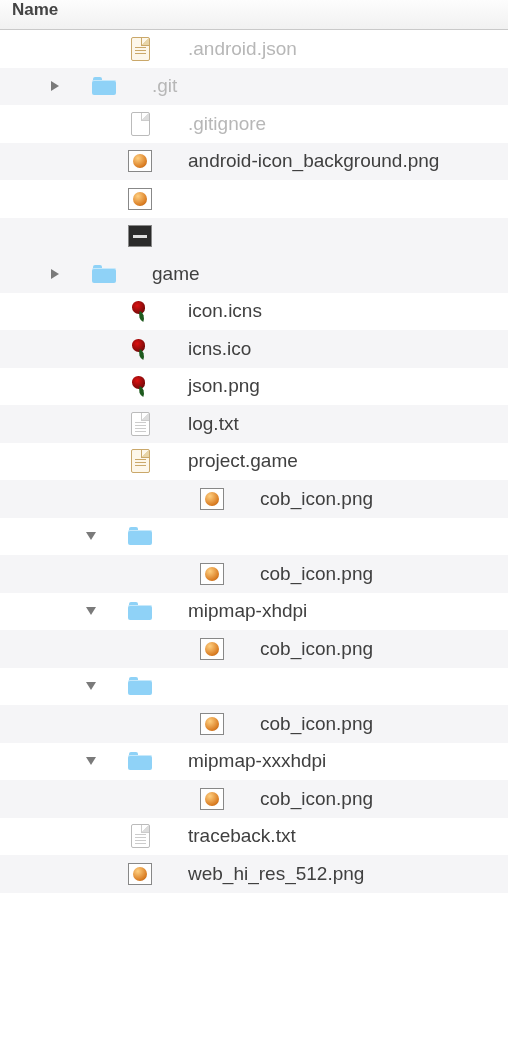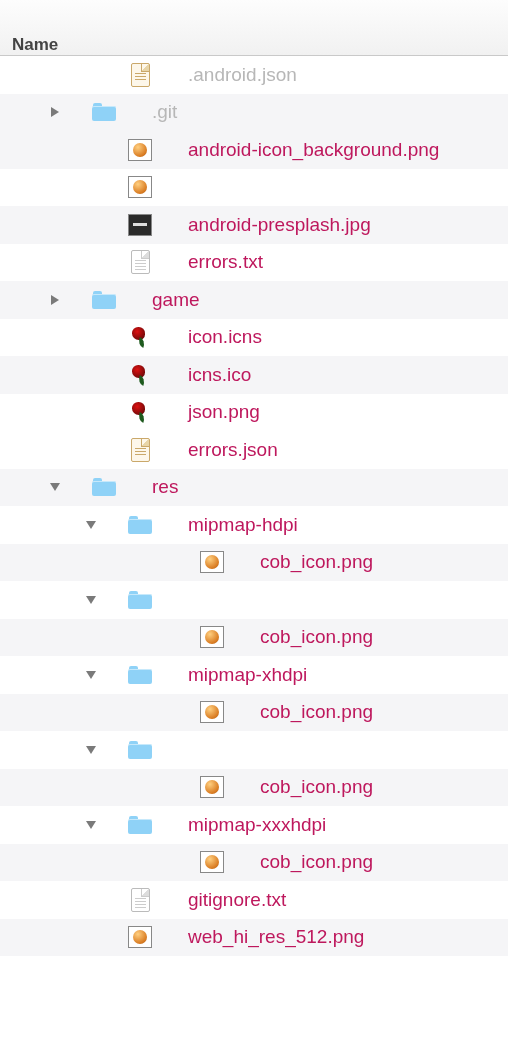--- a/index.html
+++ b/index.html
@@ -6,23 +6,23 @@
   html, body {
     width: 508px;
     height: 1056px;
     font-family: -apple-system, "Helvetica Neue", Helvetica, Arial, sans-serif;
     font-size: 18px;
     color: #333;
     background: #fff;
     overflow: hidden;
   }
   .header {
-    height: 56px;
+    height: 30px;
     display: flex;
-    align-items: flex-end;
+    align-items: flex-start;
     padding-left: 12px;
     background: linear-gradient(#fdfdfd, #f1f1f1);
     border-bottom: 1px solid #c9c9c9;
     font-weight: 600;
     font-size: 17px;
     color: #444;
   }
   .rows { width: 100%; }
   .row {
     display: flex;
@@ -55,21 +55,21 @@
     width: 24px;
     height: 24px;
     flex: 0 0 24px;
     margin-right: 10px;
     display: flex;
     align-items: center;
     justify-content: center;
   }
   .fname {
     font-size: 19px;
-    color: #be185d;
+    color: #404040;
   }
   .dimmed .fname { color: #b7b7b7; }
   
   .folder-shape {
     width: 24px; height: 18px; position: relative;
   }
   .folder-shape .tab {
     position: absolute; top: 0; left: 1px; width: 9px; height: 4px;
     background: #8fd2f7; border-radius: 2px 2px 0 0;
   }
@@ -153,20 +153,28 @@
         </svg>
       </span>
       <span class="ficon">
         <div class="folder-shape">
           <div class="tab"></div>
           <div class="body"></div>
         </div>
       </span>
       <span class="fname">.git</span>
     </div>
+    <div class="row dimmed">
+      <span class="indent" style="width: 54px;"></span>
+      <span class="spacer-disc"></span>
+      <span class="ficon">
+        <div class="doc-shape"></div>
+      </span>
+      <span class="fname">.gitignore</span>
+    </div>
     <div class="row stripe">
       <span class="indent" style="width: 54px;"></span>
       <span class="spacer-disc"></span>
       <span class="ficon">
         <div class="thumb orange">
           <div class="blob"></div>
         </div>
       </span>
       <span class="fname">android-icon_background.png</span>
     </div>
@@ -180,29 +188,20 @@
       </span>
     </div>
     <div class="row stripe">
       <span class="indent" style="width: 54px;"></span>
       <span class="spacer-disc"></span>
       <span class="ficon">
         <div class="thumb dark">
           <div class="bar"></div>
         </div>
       </span>
-      <span class="fname">android-presplash.jpg</span>
-    </div>
-    <div class="row">
-      <span class="indent" style="width: 54px;"></span>
-      <span class="spacer-disc"></span>
-      <span class="ficon">
-        <div class="doc-shape doc-lines"></div>
-      </span>
-      <span class="fname">errors.txt</span>
     </div>
     <div class="row stripe">
       <span class="indent" style="width: 18px;"></span>
       <span class="disclosure">
         <svg width="10" height="12" viewBox="0 0 10 12">
           <path d="M1 1 L9 6 L1 11 Z" fill="#7a7a7a"></path>
         </svg>
       </span>
       <span class="ficon">
         <div class="folder-shape">
@@ -229,57 +228,84 @@
       <span class="fname">icns.ico</span>
     </div>
     <div class="row">
       <span class="indent" style="width: 54px;"></span>
       <span class="spacer-disc"></span>
       <span class="ficon">
         <div class="rose"></div>
       </span>
       <span class="fname">json.png</span>
     </div>
+    <div class="row stripe">
+      <span class="indent" style="width: 54px;"></span>
+      <span class="spacer-disc"></span>
+      <span class="ficon">
+        <div class="doc-shape doc-lines"></div>
+      </span>
+      <span class="fname">log.txt</span>
+    </div>
     <div class="row">
       <span class="indent" style="width: 54px;"></span>
       <span class="spacer-disc"></span>
       <span class="ficon">
         <div class="doc-json"></div>
       </span>
-      <span class="fname">errors.json</span>
-    </div>
-    <div class="row stripe">
-      <span class="indent" style="width: 18px;"></span>
+      <span class="fname">project.game</span>
+    </div>
+    <div class="row stripe">
+      <span class="indent" style="width: 126px;"></span>
+      <span class="spacer-disc"></span>
+      <span class="ficon">
+        <div class="thumb orange">
+          <div class="blob"></div>
+        </div>
+      </span>
+      <span class="fname">cob_icon.png</span>
+    </div>
+    <div class="row">
+      <span class="indent" style="width: 54px;"></span>
       <span class="disclosure">
         <svg width="12" height="10" viewBox="0 0 12 10">
           <path d="M1 1 L11 1 L6 9 Z" fill="#7a7a7a"></path>
         </svg>
       </span>
       <span class="ficon">
         <div class="folder-shape">
           <div class="tab"></div>
           <div class="body"></div>
         </div>
       </span>
-      <span class="fname">res</span>
+    </div>
+    <div class="row stripe">
+      <span class="indent" style="width: 126px;"></span>
+      <span class="spacer-disc"></span>
+      <span class="ficon">
+        <div class="thumb orange">
+          <div class="blob"></div>
+        </div>
+      </span>
+      <span class="fname">cob_icon.png</span>
     </div>
     <div class="row">
       <span class="indent" style="width: 54px;"></span>
       <span class="disclosure">
         <svg width="12" height="10" viewBox="0 0 12 10">
           <path d="M1 1 L11 1 L6 9 Z" fill="#7a7a7a"></path>
         </svg>
       </span>
       <span class="ficon">
         <div class="folder-shape">
           <div class="tab"></div>
           <div class="body"></div>
         </div>
       </span>
-      <span class="fname">mipmap-hdpi</span>
+      <span class="fname">mipmap-xhdpi</span>
     </div>
     <div class="row stripe">
       <span class="indent" style="width: 126px;"></span>
       <span class="spacer-disc"></span>
       <span class="ficon">
         <div class="thumb orange">
           <div class="blob"></div>
         </div>
       </span>
       <span class="fname">cob_icon.png</span>
@@ -314,88 +340,39 @@
         <svg width="12" height="10" viewBox="0 0 12 10">
           <path d="M1 1 L11 1 L6 9 Z" fill="#7a7a7a"></path>
         </svg>
       </span>
       <span class="ficon">
         <div class="folder-shape">
           <div class="tab"></div>
           <div class="body"></div>
         </div>
       </span>
-      <span class="fname">mipmap-xhdpi</span>
-    </div>
-    <div class="row stripe">
-      <span class="indent" style="width: 126px;"></span>
-      <span class="spacer-disc"></span>
-      <span class="ficon">
-        <div class="thumb orange">
-          <div class="blob"></div>
-        </div>
-      </span>
-      <span class="fname">cob_icon.png</span>
-    </div>
-    <div class="row">
-      <span class="indent" style="width: 54px;"></span>
-      <span class="disclosure">
-        <svg width="12" height="10" viewBox="0 0 12 10">
-          <path d="M1 1 L11 1 L6 9 Z" fill="#7a7a7a"></path>
-        </svg>
-      </span>
-      <span class="ficon">
-        <div class="folder-shape">
-          <div class="tab"></div>
-          <div class="body"></div>
-        </div>
-      </span>
-    </div>
-    <div class="row stripe">
-      <span class="indent" style="width: 126px;"></span>
-      <span class="spacer-disc"></span>
-      <span class="ficon">
-        <div class="thumb orange">
-          <div class="blob"></div>
-        </div>
-      </span>
-      <span class="fname">cob_icon.png</span>
-    </div>
-    <div class="row">
-      <span class="indent" style="width: 54px;"></span>
-      <span class="disclosure">
-        <svg width="12" height="10" viewBox="0 0 12 10">
-          <path d="M1 1 L11 1 L6 9 Z" fill="#7a7a7a"></path>
-        </svg>
-      </span>
-      <span class="ficon">
-        <div class="folder-shape">
-          <div class="tab"></div>
-          <div class="body"></div>
-        </div>
-      </span>
       <span class="fname">mipmap-xxxhdpi</span>
     </div>
     <div class="row stripe">
       <span class="indent" style="width: 126px;"></span>
       <span class="spacer-disc"></span>
       <span class="ficon">
         <div class="thumb orange">
           <div class="blob"></div>
         </div>
       </span>
       <span class="fname">cob_icon.png</span>
     </div>
     <div class="row">
       <span class="indent" style="width: 54px;"></span>
       <span class="spacer-disc"></span>
       <span class="ficon">
         <div class="doc-shape doc-lines"></div>
       </span>
-      <span class="fname">gitignore.txt</span>
+      <span class="fname">traceback.txt</span>
     </div>
     <div class="row stripe">
       <span class="indent" style="width: 54px;"></span>
       <span class="spacer-disc"></span>
       <span class="ficon">
         <div class="thumb orange">
           <div class="blob"></div>
         </div>
       </span>
       <span class="fname">web_hi_res_512.png</span>

